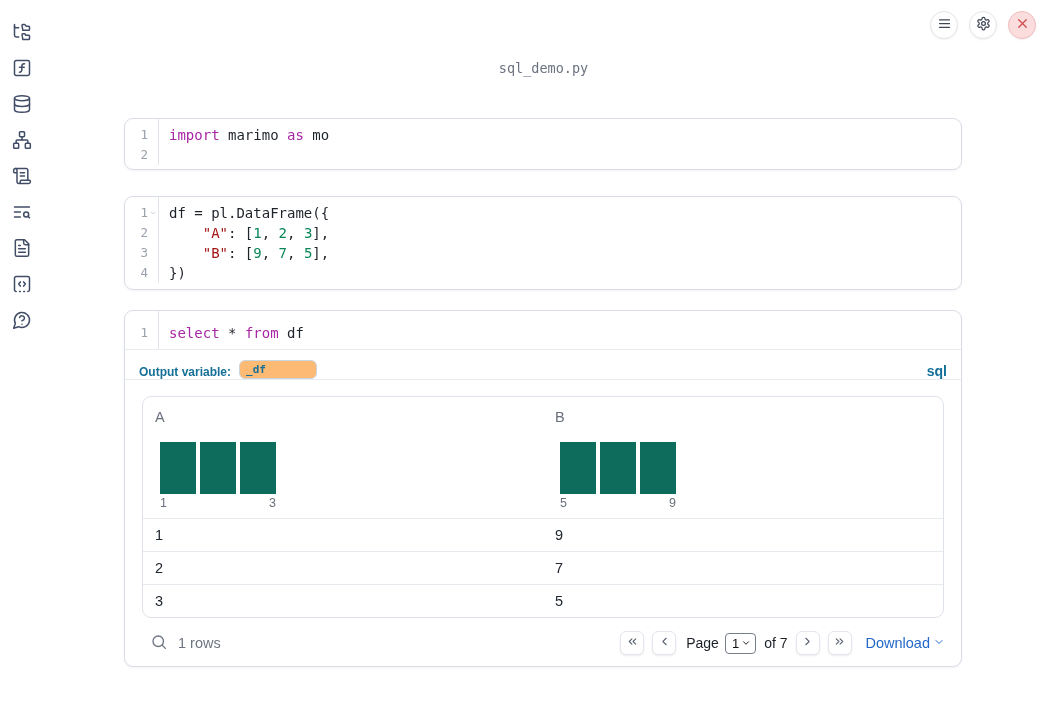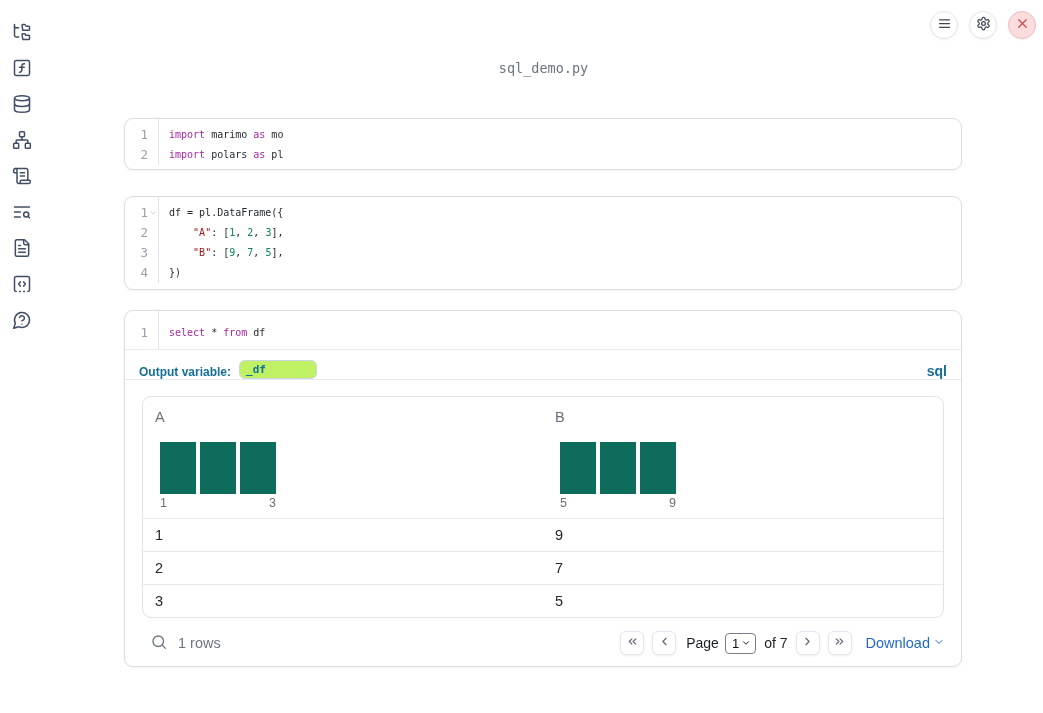--- a/index.html
+++ b/index.html
@@ -24,33 +24,33 @@
   .cell { position:absolute; left:124px; width:838px; background:#fff; border:1px solid #d9dee6; border-radius:9px; box-shadow:0 1px 3px rgba(15,23,42,.05); }
   .cell-1 { top:118px; height:52px; }
   .cell-2 { top:196px; height:94px; }
   .cell-3 { top:310px; height:357px; }
 
   .code-block { display:flex; }
   .gutter { width:34px; flex:none; border-right:1px solid #e0e4ea; color:#99a1ac; font-family:"DejaVu Sans Mono",monospace; font-size:12.5px; }
   .gut-line { height:20px; line-height:20px; text-align:right; padding-right:10px; position:relative; }
   .fold-ind { position:absolute; right:1px; top:6px; width:8px; height:8px; stroke:#a6adb8; fill:none; stroke-width:1.6; stroke-linecap:round; stroke-linejoin:round; }
   .code-lines { padding-left:10px; flex:1; }
-  .code-line { height:20px; line-height:20px; font-family:"DejaVu Sans Mono",monospace; font-size:10px; white-space:pre; color:#1f242b; }
+  .code-line { height:20px; line-height:20px; font-family:"DejaVu Sans Mono",monospace; font-size:14px; white-space:pre; color:#1f242b; }
   .pad-t6 { padding-top:6px; }
   .pad-t12 { padding-top:12px; }
   .tk-kw { color:#a626a4; }
   .tk-str { color:#a31515; }
   .tk-num { color:#098658; }
   .tk-pl { color:#1f242b; }
 
   .c3-code { display:flex; height:38px; }
   .c3-divider { border-top:1px solid #e8ebef; }
   .c3-outvar { height:29px; display:flex; align-items:flex-end; padding:0 14px; }
   .outvar-label { font-size:12px; font-weight:bold; color:#156f96; margin-right:8px; }
-  .outvar-input { width:78px; height:19px; border:1px solid #ccd6de; border-radius:6px; font-family:"DejaVu Sans Mono",monospace; font-size:11px; font-weight:bold; color:#156f96; padding:0 6px; outline:none; background:#bef264; }
+  .outvar-input { width:78px; height:19px; border:1px solid #ccd6de; border-radius:6px; font-family:"DejaVu Sans Mono",monospace; font-size:11px; font-weight:bold; color:#156f96; padding:0 6px; outline:none; background:#fdba74; }
   .lang-badge { margin-left:auto; font-size:14px; font-weight:bold; color:#156f96; }
 
   
   .c3-output { height:288px; }
   .tablebox { margin:16px 17px 0; border:1px solid #dee3ea; border-radius:9px; overflow:hidden; background:#fff; }
   .thead { display:flex; }
   .thcol { width:50%; padding:12px 12px 7px 12px; }
   .col-name { font-size:14.5px; color:#69707c; line-height:17px; }
   .hist { margin:16px 0 0 5px; width:116px; }
   .bars { display:flex; gap:4px; height:52px; }
@@ -176,21 +176,20 @@
 <div class="doc-title">sql_demo.py</div>
 
 <div class="cell cell-1">
   <div class="code-block">
     <div class="gutter pad-t6">
       <div class="gut-line">1</div>
       <div class="gut-line">2</div>
     </div>
     <div class="code-lines pad-t6">
       <div class="code-line"><span class="tk-kw">import</span><span class="tk-pl"> marimo </span><span class="tk-kw">as</span><span class="tk-pl"> mo</span></div>
-      <div class="code-line"><span class="tk-kw">import</span><span class="tk-pl"> polars </span><span class="tk-kw">as</span><span class="tk-pl"> pl</span></div>
     </div>
   </div>
 </div>
 
 <div class="cell cell-2">
   <div class="code-block">
     <div class="gutter pad-t6">
       <div class="gut-line"><span>1</span><svg class="fold-ind" viewBox="0 0 24 24">
             <path d="m6 9 6 6 6-6"></path>
           </svg></div>

